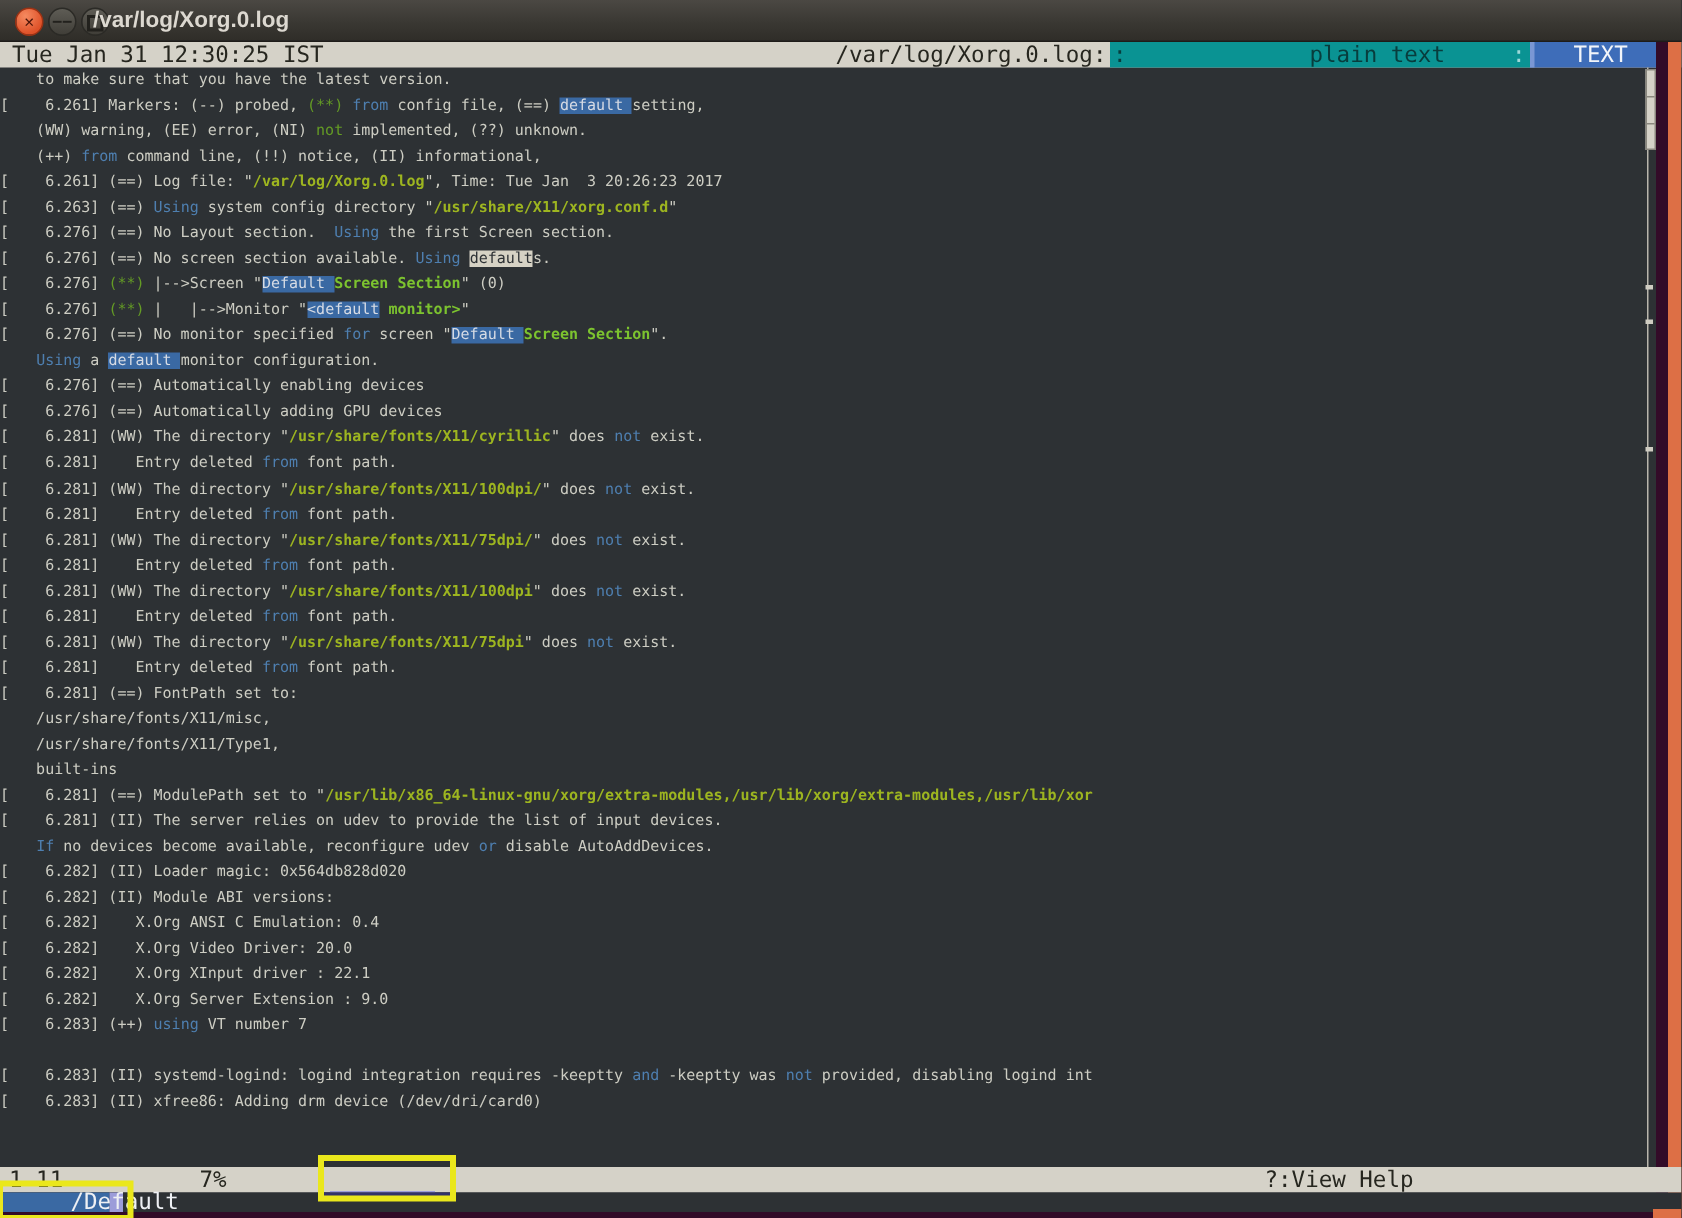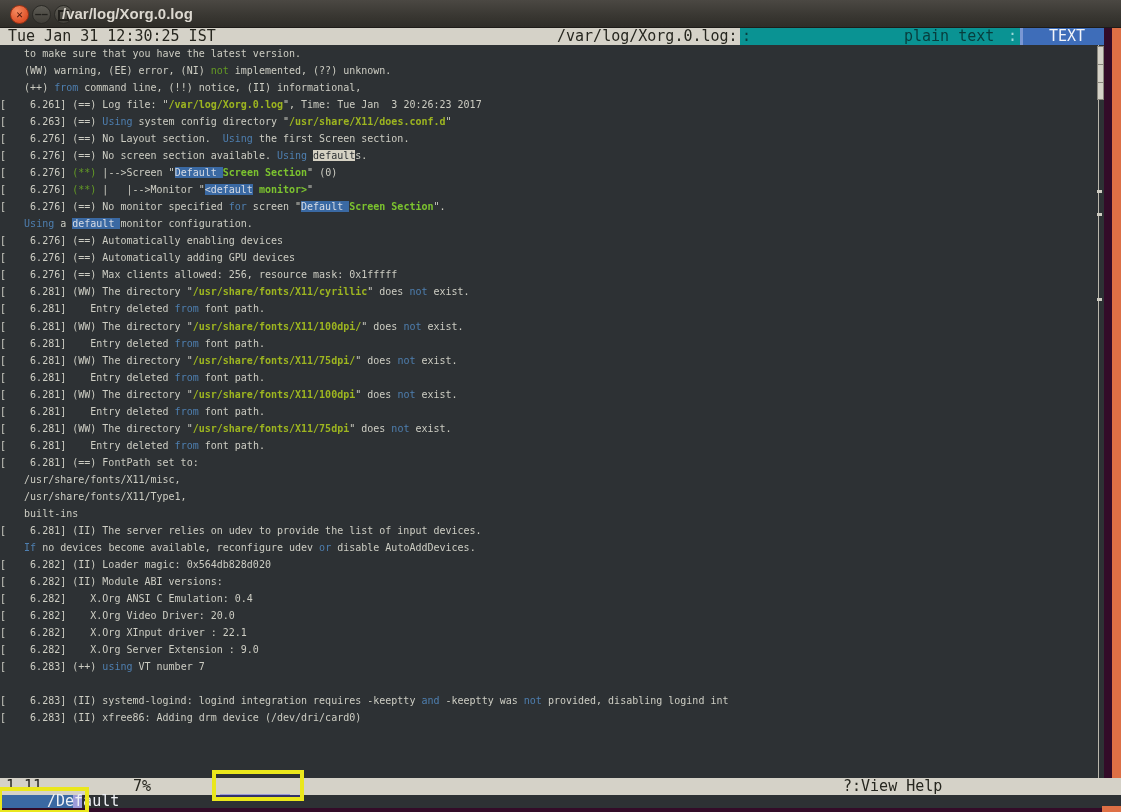--- a/index.html
+++ b/index.html
@@ -25,21 +25,21 @@
   .title-text{
     position:absolute;left:62px;top:0;line-height:27px;
     font-family:"Liberation Sans","DejaVu Sans",sans-serif;font-weight:bold;font-size:15px;color:#dcd8d0;
   }
   
   .topbar{position:absolute;left:0;top:28px;width:1121px;height:17px;background:#d5d2c8;font-size:15px;line-height:17px;color:#26261f;}
   .tb-date{position:absolute;left:8px;}
   .tb-file{position:absolute;left:557px;}
   .tb-teal{position:absolute;left:740px;top:0;width:280px;height:17px;background:#0a9393;color:#083d3d;}
   .tb-teal .c1{position:absolute;left:2px;}
-  .tb-teal .mode{position:absolute;left:133px;margin-left:31px;}
+  .tb-teal .mode{position:absolute;left:133px;}
   .tb-teal .c2{position:absolute;right:3px;color:#9fd9d9;}
   .tb-badge{position:absolute;left:1020px;top:0;width:84px;height:17px;background:#3e6db9;color:#f2f5fa;}
   .tb-badge .sliver{position:absolute;left:0;top:0;width:3px;height:17px;background:#7a97d4;}
   .tb-badge .txt{position:absolute;left:29px;}
   
   .content{position:absolute;left:0;top:45px;width:1121px;height:776px;font-size:10px;overflow:hidden;}
   .line{height:17.046px;line-height:17px;white-space:pre;}
   .r-w{color:#cdcdc3;}
   .r-b{color:#4e7fb0;}
   .r-g{color:#649b25;}
@@ -99,47 +99,48 @@
       <span class="c2">:</span>
     </span>
     <span class="tb-badge">
       <span class="sliver"></span>
       <span class="txt">TEXT</span>
     </span>
   </div>
 
   <div class="content">
       <div class="line"><span class="r-w">    to make sure that you have the latest version.</span></div>
+      <div class="line"><span class="r-w">[    6.261] Markers: (--) probed, </span><span class="r-g">(**)</span><span class="r-w"> </span><span class="r-b">from</span><span class="r-w"> config file, (==) </span><span class="r-hB">default </span><span class="r-w">setting,</span></div>
       <div class="line"><span class="r-w">    (WW) warning, (EE) error, (NI) </span><span class="r-g">not</span><span class="r-w"> implemented, (??) unknown.</span></div>
       <div class="line"><span class="r-w">    (++) </span><span class="r-b">from</span><span class="r-w"> command line, (!!) notice, (II) informational,</span></div>
       <div class="line"><span class="r-w">[    6.261] (==) Log file: "</span><span class="r-y">/var/log/Xorg.0.log</span><span class="r-w">", Time: Tue Jan  3 20:26:23 2017</span></div>
-      <div class="line"><span class="r-w">[    6.263] (==) </span><span class="r-b">Using</span><span class="r-w"> system config directory "</span><span class="r-y">/usr/share/X11/does.conf.d</span><span class="r-w">"</span></div>
+      <div class="line"><span class="r-w">[    6.263] (==) </span><span class="r-b">Using</span><span class="r-w"> system config directory "</span><span class="r-y">/usr/share/X11/xorg.conf.d</span><span class="r-w">"</span></div>
       <div class="line"><span class="r-w">[    6.276] (==) No Layout section.  </span><span class="r-b">Using</span><span class="r-w"> the first Screen section.</span></div>
       <div class="line"><span class="r-w">[    6.276] (==) No screen section available. </span><span class="r-b">Using</span><span class="r-w"> </span><span class="r-hG">default</span><span class="r-w">s.</span></div>
       <div class="line"><span class="r-w">[    6.276] </span><span class="r-g">(**)</span><span class="r-w"> |--&gt;Screen "</span><span class="r-hB">Default </span><span class="r-G">Screen Section</span><span class="r-w">" (0)</span></div>
       <div class="line"><span class="r-w">[    6.276] </span><span class="r-g">(**)</span><span class="r-w"> |   |--&gt;Monitor "</span><span class="r-hB">&lt;default</span><span class="r-w"> </span><span class="r-G">monitor&gt;</span><span class="r-w">"</span></div>
       <div class="line"><span class="r-w">[    6.276] (==) No monitor specified </span><span class="r-b">for</span><span class="r-w"> screen "</span><span class="r-hB">Default </span><span class="r-G">Screen Section</span><span class="r-w">".</span></div>
       <div class="line"><span class="r-w">    </span><span class="r-b">Using</span><span class="r-w"> a </span><span class="r-hB">default </span><span class="r-w">monitor configuration.</span></div>
       <div class="line"><span class="r-w">[    6.276] (==) Automatically enabling devices</span></div>
       <div class="line"><span class="r-w">[    6.276] (==) Automatically adding GPU devices</span></div>
-      <div class="line"><span class="r-w">[    6.276] (==) Max clients allowed: 256, resource mask: 0x1fffff</span></div>
       <div class="line"><span class="r-w">[    6.281] (WW) The directory "</span><span class="r-y">/usr/share/fonts/X11/cyrillic</span><span class="r-w">" does </span><span class="r-b">not</span><span class="r-w"> exist.</span></div>
       <div class="line"><span class="r-w">[    6.281]    Entry deleted </span><span class="r-b">from</span><span class="r-w"> font path.</span></div>
       <div class="line"><span class="r-w">[    6.281] (WW) The directory "</span><span class="r-y">/usr/share/fonts/X11/100dpi/</span><span class="r-w">" does </span><span class="r-b">not</span><span class="r-w"> exist.</span></div>
       <div class="line"><span class="r-w">[    6.281]    Entry deleted </span><span class="r-b">from</span><span class="r-w"> font path.</span></div>
       <div class="line"><span class="r-w">[    6.281] (WW) The directory "</span><span class="r-y">/usr/share/fonts/X11/75dpi/</span><span class="r-w">" does </span><span class="r-b">not</span><span class="r-w"> exist.</span></div>
       <div class="line"><span class="r-w">[    6.281]    Entry deleted </span><span class="r-b">from</span><span class="r-w"> font path.</span></div>
       <div class="line"><span class="r-w">[    6.281] (WW) The directory "</span><span class="r-y">/usr/share/fonts/X11/100dpi</span><span class="r-w">" does </span><span class="r-b">not</span><span class="r-w"> exist.</span></div>
       <div class="line"><span class="r-w">[    6.281]    Entry deleted </span><span class="r-b">from</span><span class="r-w"> font path.</span></div>
       <div class="line"><span class="r-w">[    6.281] (WW) The directory "</span><span class="r-y">/usr/share/fonts/X11/75dpi</span><span class="r-w">" does </span><span class="r-b">not</span><span class="r-w"> exist.</span></div>
       <div class="line"><span class="r-w">[    6.281]    Entry deleted </span><span class="r-b">from</span><span class="r-w"> font path.</span></div>
       <div class="line"><span class="r-w">[    6.281] (==) FontPath set to:</span></div>
       <div class="line"><span class="r-w">    /usr/share/fonts/X11/misc,</span></div>
       <div class="line"><span class="r-w">    /usr/share/fonts/X11/Type1,</span></div>
       <div class="line"><span class="r-w">    built-ins</span></div>
+      <div class="line"><span class="r-w">[    6.281] (==) ModulePath set to "</span><span class="r-y">/usr/lib/x86_64-linux-gnu/xorg/extra-modules,/usr/lib/xorg/extra-modules,/usr/lib/xor</span></div>
       <div class="line"><span class="r-w">[    6.281] (II) The server relies on udev to provide the list of input devices.</span></div>
       <div class="line"><span class="r-w">    </span><span class="r-b">If</span><span class="r-w"> no devices become available, reconfigure udev </span><span class="r-b">or</span><span class="r-w"> disable AutoAddDevices.</span></div>
       <div class="line"><span class="r-w">[    6.282] (II) Loader magic: 0x564db828d020</span></div>
       <div class="line"><span class="r-w">[    6.282] (II) Module ABI versions:</span></div>
       <div class="line"><span class="r-w">[    6.282]    X.Org ANSI C Emulation: 0.4</span></div>
       <div class="line"><span class="r-w">[    6.282]    X.Org Video Driver: 20.0</span></div>
       <div class="line"><span class="r-w">[    6.282]    X.Org XInput driver : 22.1</span></div>
       <div class="line"><span class="r-w">[    6.282]    X.Org Server Extension : 9.0</span></div>
       <div class="line"><span class="r-w">[    6.283] (++) </span><span class="r-b">using</span><span class="r-w"> VT number 7</span></div>
       <div class="line"></div>

